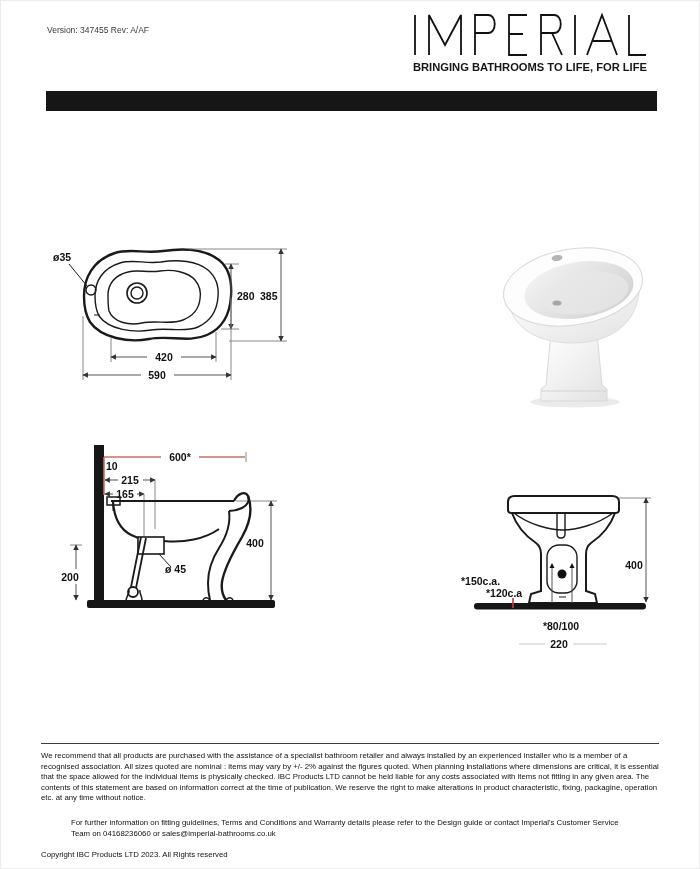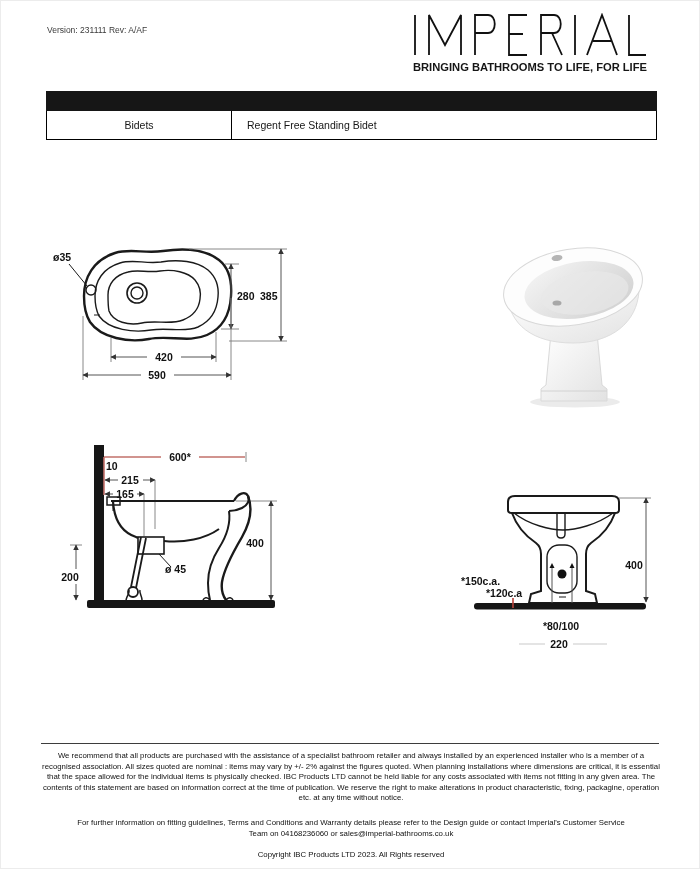--- a/index.html
+++ b/index.html
@@ -8,57 +8,53 @@
   .abs{position:absolute;}
   .version{left:46px;top:24px;font-size:8.5px;color:#3a3a3a;}
   .logo-wrap{right:50px;top:12px;}
   .prod-table{left:45px;top:90px;width:611px;}
   .tbl-bar{height:20px;background:#161616;}
   .tbl-row{display:flex;height:28px;border:1px solid #000;border-top:none;background:#fff;}
   .cell-cat{width:184px;border-right:1px solid #000;display:flex;align-items:center;justify-content:center;
             font-size:10.5px;}
   .cell-name{flex:1;display:flex;align-items:center;padding-left:15px;font-size:10.5px;}
   .foot-rule{left:40px;top:742px;width:618px;border-top:1.5px solid #3d3d3d;height:0;}
-  .foot-p{left:40px;width:620px;text-align:center;font-size:7.8px;line-height:1.36;color:#111;}
+  .foot-p{left:40px;width:620px;text-align:left;font-size:7.8px;line-height:1.36;color:#111;}
   .p1{top:750px;}
   .p2{top:817px;left:70px;width:560px;}
   .p3{top:849px;}
   svg text{font-family:"Liberation Sans",sans-serif;}
   .dimtxt{font-size:10.5px;font-weight:bold;fill:#111;}
   .dimline{stroke:#555;stroke-width:1;fill:none;}
   .extline{stroke:#7a7a7a;stroke-width:0.9;fill:none;}
   .ink{stroke:#1a1a1a;fill:none;}
 </style>
 </head>
 <body>
 
 <div class="page">
 
-  <div class="abs version">Version: 231111 Rev: A/AF</div>
+  <div class="abs version">Version: 347455 Rev: A/AF</div>
 
   <svg class="abs logo-wrap" width="238" height="64" viewBox="0 0 238 64">
     <g stroke="#111" stroke-width="1.8" fill="none" stroke-linecap="butt">
       <path d="M4,2 V42"></path>
       <path d="M18,42 V2 L34,32 L50,2 V42"></path>
       <path d="M64,42 V2 H77 C86,2 86,20 77,20 H64"></path>
       <path d="M116,2 H98 V42 H116 M98,21 H112"></path>
       <path d="M130,42 V2 H143 C152,2 152,20 143,20 H130 M141,20 L151,42"></path>
       <path d="M164,2 V42"></path>
       <path d="M176,42 L191,2 L206,42 M182,28 H200"></path>
       <path d="M218,2 V42 H235"></path>
     </g>
     <text x="119" y="58" text-anchor="middle" textLength="234" lengthAdjust="spacingAndGlyphs" font-size="11.2" font-weight="bold" fill="#161616">BRINGING BATHROOMS TO LIFE, FOR LIFE</text>
   </svg>
 
   <div class="abs prod-table">
     <div class="tbl-bar"></div>
-    <div class="tbl-row">
-      <div class="cell-cat">Bidets</div>
-      <div class="cell-name">Regent Free Standing Bidet</div>
-    </div>
   </div>
 
   <svg class="abs" style="left:40px;top:235px;" width="280" height="155" viewBox="0 0 280 155">
     <defs>
       <marker id="ar1" viewBox="0 0 10 10" refX="9" refY="5" markerWidth="7" markerHeight="5.5" orient="auto-start-reverse">
           <path d="M0,0 L10,5 L0,10 z" fill="#333"></path>
         </marker>
     </defs>
     <g>
       <path class="ink" stroke-width="2.4" d="M43,60 C43,42 52,24 74,17 C90,12 104,18 122,15 C142,12 164,13 178,24 C188,32 191,46 190,60 C189,77 182,92 166,99 C148,107 128,99 108,103 C88,107 60,102 49,86 C44,78 43,69 43,60 Z"></path>

